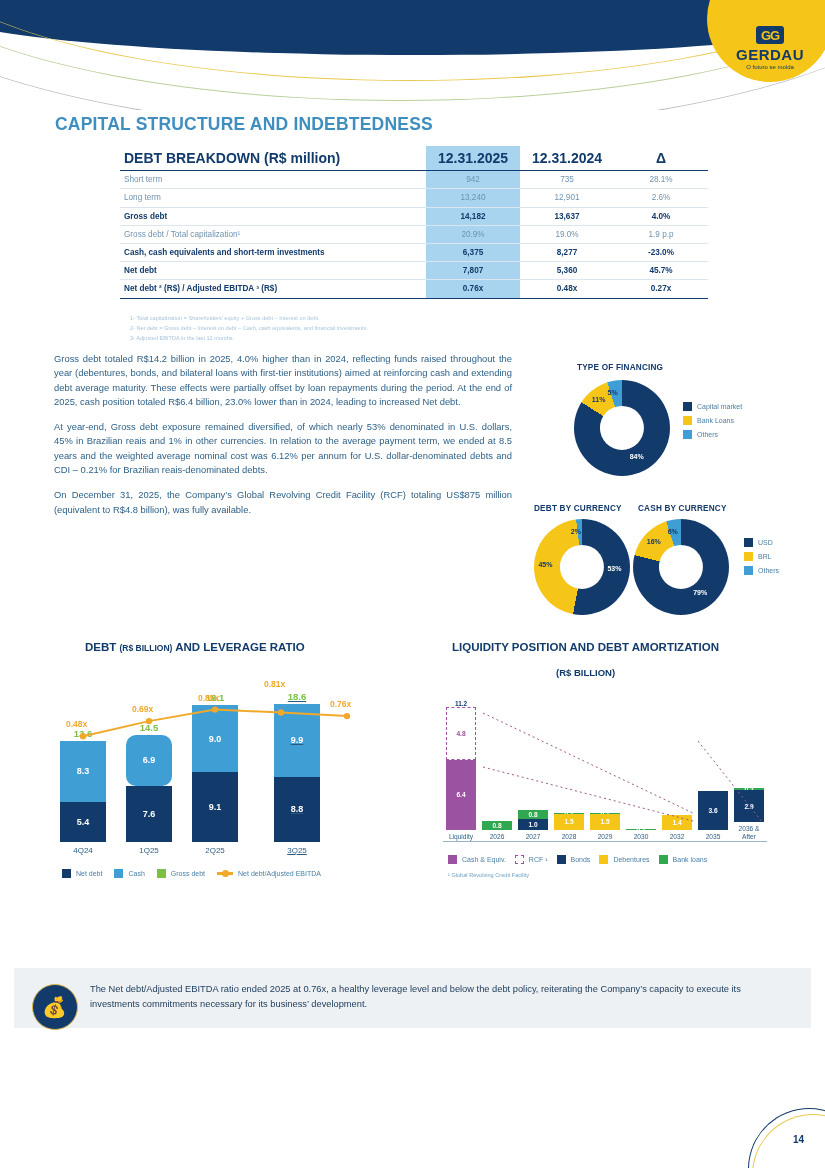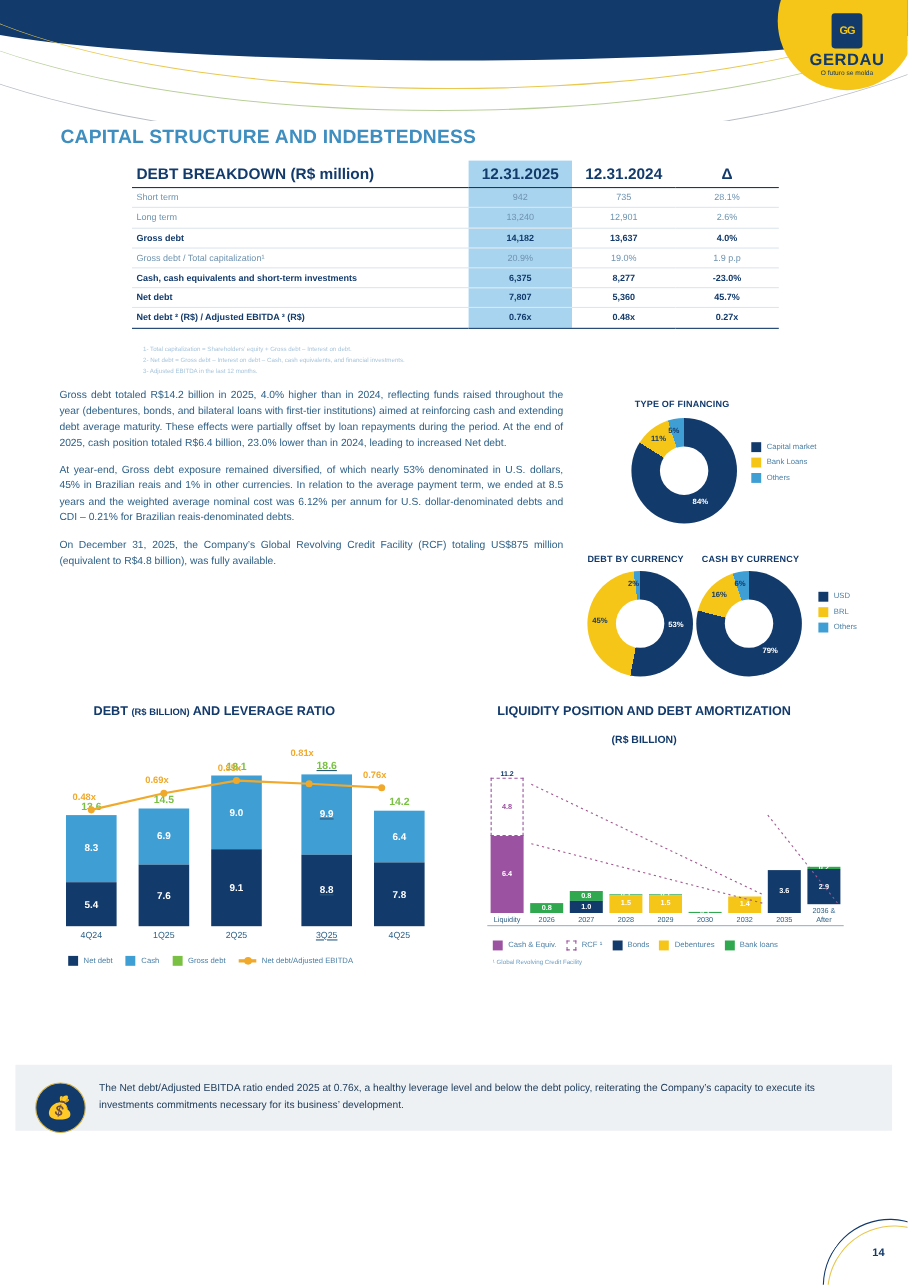--- a/index.html
+++ b/index.html
@@ -12,22 +12,22 @@
   .header-decor{position:absolute;left:0;top:0;width:825px;height:110px;overflow:hidden;}
   .navy-band{position:absolute;left:-60px;top:-95px;width:950px;height:150px;background:#123a6b;
              border-radius:0 0 50% 50%/0 0 30% 30%;}
   .arc{position:absolute;border-style:solid;border-color:transparent;border-radius:50%;}
   .arc1{left:-80px;top:-180px;width:980px;height:260px;border-width:0 0 1.2px 0;border-bottom-color:#e8c84f;border-bottom-style:solid;}
   .arc2{left:-120px;top:-200px;width:1040px;height:300px;border-width:0 0 1.2px 0;border-bottom-color:#b9cf9a;border-bottom-style:solid;}
   .arc3{left:-160px;top:-230px;width:1120px;height:360px;border-width:0 0 1.2px 0;border-bottom-color:#b7bcc4;border-bottom-style:solid;}
   .logo-circle{position:absolute;right:-8px;top:-44px;width:126px;height:126px;border-radius:50%;
      background:#f5c518;display:flex;flex-direction:column;align-items:center;justify-content:flex-end;
      padding-bottom:12px;box-sizing:border-box;}
-  .logo-mark{width:28px;height:32px;background:#123a6b;border-radius:3px;display:flex;align-items:center;
-     justify-content:center;color:#f5c518;font-size:10px;font-weight:bold;letter-spacing:-1px;}
+  .logo-mark{width:28px;height:18px;background:#123a6b;border-radius:3px;display:flex;align-items:center;
+     justify-content:center;color:#f5c518;font-size:13px;font-weight:bold;letter-spacing:-1px;}
   .logo-name{font-size:15px;font-weight:bold;color:#123a6b;letter-spacing:.5px;margin-top:2px;}
   .logo-tag{font-size:6px;color:#123a6b;margin-top:1px;}
   
   .section-title{position:absolute;left:55px;top:114px;font-size:17.5px;font-weight:bold;
      color:#3f8ec0;letter-spacing:.2px;}
   
   .tbl{position:absolute;left:120px;top:146px;width:588px;border-collapse:collapse;font-size:8.2px;}
   .tbl td,.tbl th{padding:4.1px 4px;}
   .tbl .lbl{text-align:left;}
   .tbl .num{text-align:center;width:86px;}
@@ -234,48 +234,40 @@
       <div class="gross">13.6</div>
       <div class="stack">
         <div class="seg cash" style="height: 61.42px;">8.3</div>
         <div class="seg net" style="height: 39.96px;">5.4</div>
       </div>
       <div class="xlab">4Q24</div>
     </div>
     <div class="bcol" style="margin-right: 20px;">
       <div class="gross">14.5</div>
       <div class="stack">
-        <div class="seg cash" style="height: 51.06px;">6.9</div>
+        <div class="seg cash" style="height: 51.06px; border-radius: 10px;">6.9</div>
         <div class="seg net" style="height: 56.24px;">7.6</div>
       </div>
       <div class="xlab">1Q25</div>
     </div>
     <div class="bcol" style="margin-right: 36px;">
       <div class="gross">18.1</div>
       <div class="stack">
         <div class="seg cash" style="height: 66.6px;">9.0</div>
         <div class="seg net" style="height: 70px;">9.1</div>
       </div>
       <div class="xlab">2Q25</div>
     </div>
     <div class="bcol" style="margin-right: 20px; text-decoration: underline;">
       <div class="gross">18.6</div>
       <div class="stack">
         <div class="seg cash" style="height: 73.26px;">9.9</div>
         <div class="seg net" style="height: 65.12px;">8.8</div>
       </div>
       <div class="xlab">3Q25</div>
-    </div>
-    <div class="bcol" style="margin-right: 20px;">
-      <div class="gross">14.2</div>
-      <div class="stack">
-        <div class="seg cash" style="height: 47.36px;">6.4</div>
-        <div class="seg net" style="height: 57.72px;">7.8</div>
-      </div>
-      <div class="xlab">4Q25</div>
     </div>
   </div>
 <svg id="ratioline" style="position:absolute;left:60px;top:690px;width:330px;height:60px;">
     <polyline points="23,46.24 89,31.120000000000005 155,19.6 221,22.479999999999997 287,26.080000000000002 " fill="none" stroke="#f0a92b" stroke-width="2"></polyline>
     <circle cx="23" cy="46.24" r="3.2" fill="#f0a92b"></circle>
     <circle cx="89" cy="31.120000000000005" r="3.2" fill="#f0a92b"></circle>
     <circle cx="155" cy="19.6" r="3.2" fill="#f0a92b"></circle>
     <circle cx="221" cy="22.479999999999997" r="3.2" fill="#f0a92b"></circle>
     <circle cx="287" cy="26.080000000000002" r="3.2" fill="#f0a92b"></circle>
   </svg>

